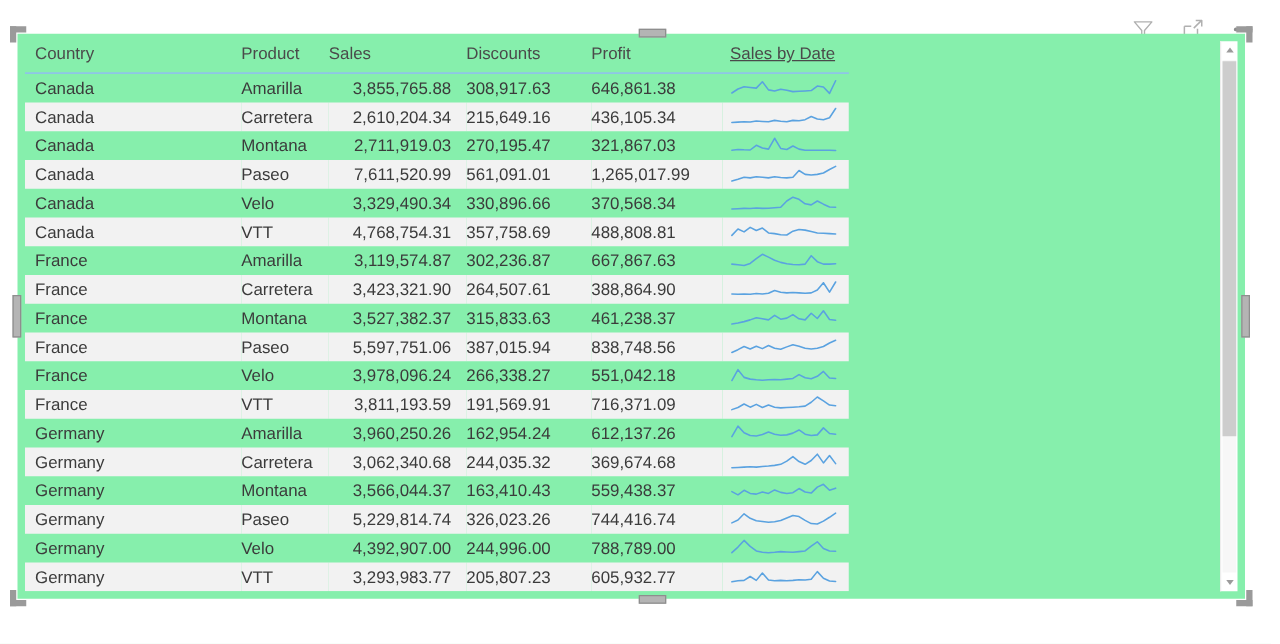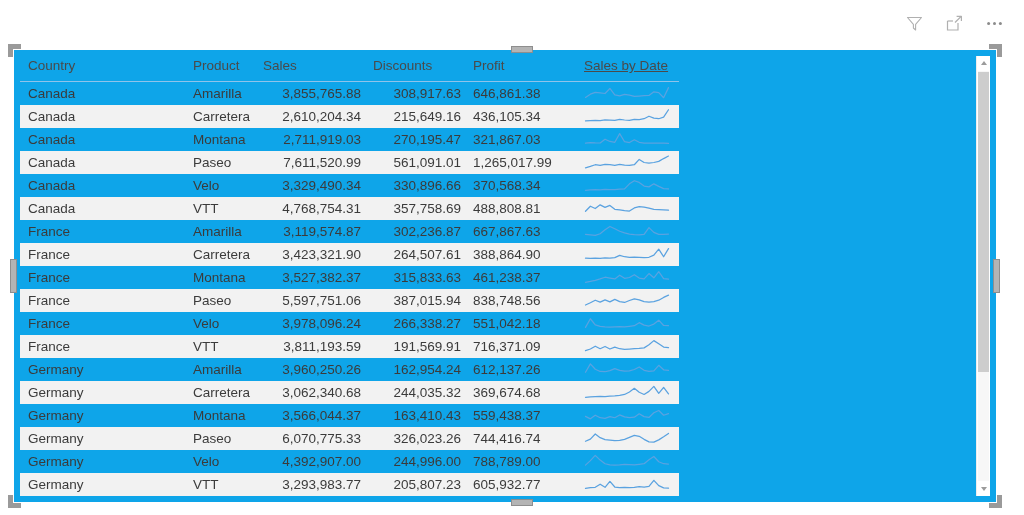--- a/index.html
+++ b/index.html
@@ -34,24 +34,24 @@
     align-items: center;
     justify-content: center;
     cursor: pointer;
   }
   .toolbar-icon svg { display: block; }
 
   
   #visual-container {
     position: absolute;
     left: 14px;
-    top: 50px;
+    top: 27px;
     width: 982px;
     height: 452px;
-    background: #0ea5e9;
+    background: #86efac;
     box-sizing: border-box;
   }
 
   .sel-corner, .sel-edge {
     position: absolute;
     z-index: 40;
   }
   
   .sel-corner {
     width: 13px;
@@ -111,21 +111,21 @@
     color: #3b3b3b;
     white-space: nowrap;
     height: 16px;
     line-height: 16px;
   }
   tbody tr.stripe td { background: #f2f2f2; }
 
   .col-country { width: 165px; text-align: left;  padding-left: 8px !important; }
   .col-product { width: 70px;  text-align: left; }
   .col-sales   { width: 110px; text-align: right; padding-right: 12px !important; margin-top: 37px; }
-  .col-disc    { width: 100px; text-align: right; padding-right: 12px !important; }
+  .col-disc    { width: 100px; padding-right: 12px !important; }
   .col-profit  { width: 105px; text-align: left; padding-right: 10px !important; }
   .col-spark   { width: 95px;  text-align: left;  padding-left: 6px !important; text-decoration: underline; }
 
   thead th.col-sales,
   thead th.col-disc,
   thead th.col-profit { text-align: left; padding-right: 0 !important; }
   thead th.col-spark  { text-align: left; }
 
   .spark-cell svg { display: block; }
 
@@ -403,21 +403,21 @@
             <td class="col-profit">559,438.37</td>
             <td class="col-spark spark-cell">
               <svg width="86" height="17" viewBox="0 0 86 17">
                 <polyline points="1.50,9.34 6.38,11.86 11.26,8.22 16.15,10.74 21.03,11.30 25.91,9.62 30.79,10.74 35.68,7.94 40.56,9.90 45.44,10.74 50.32,10.18 55.21,6.82 60.09,9.62 64.97,10.46 69.85,5.70 74.74,3.46 79.62,8.22 84.50,6.54" fill="none" stroke="#5aa2e0" stroke-width="1.25" stroke-linejoin="round" stroke-linecap="round"></polyline>
               </svg>
             </td>
           </tr>
           <tr class="stripe">
             <td class="col-country">Germany</td>
             <td class="col-product">Paseo</td>
-            <td class="col-sales">6,070,775.33</td>
+            <td class="col-sales">5,229,814.74</td>
             <td class="col-disc">326,023.26</td>
             <td class="col-profit">744,416.74</td>
             <td class="col-spark spark-cell">
               <svg width="86" height="17" viewBox="0 0 86 17">
                 <polyline points="1.50,11.30 6.38,9.06 11.26,4.02 16.15,7.66 21.03,9.62 25.91,10.18 30.79,10.74 35.68,10.46 40.56,9.34 45.44,7.38 50.32,5.42 55.21,6.26 60.09,9.34 64.97,11.86 69.85,12.14 74.74,9.90 79.62,6.82 84.50,3.46" fill="none" stroke="#5aa2e0" stroke-width="1.25" stroke-linejoin="round" stroke-linecap="round"></polyline>
               </svg>
             </td>
           </tr>
           <tr>
             <td class="col-country">Germany</td>

